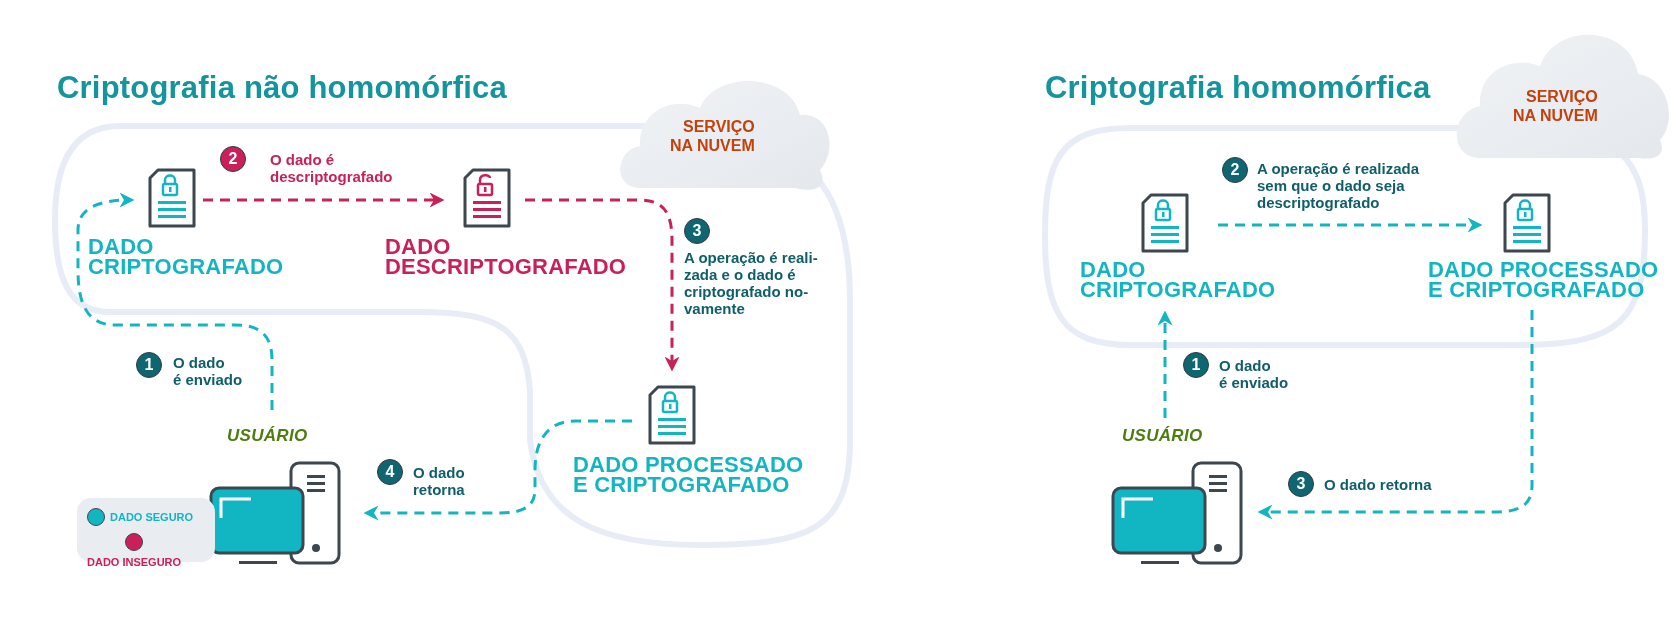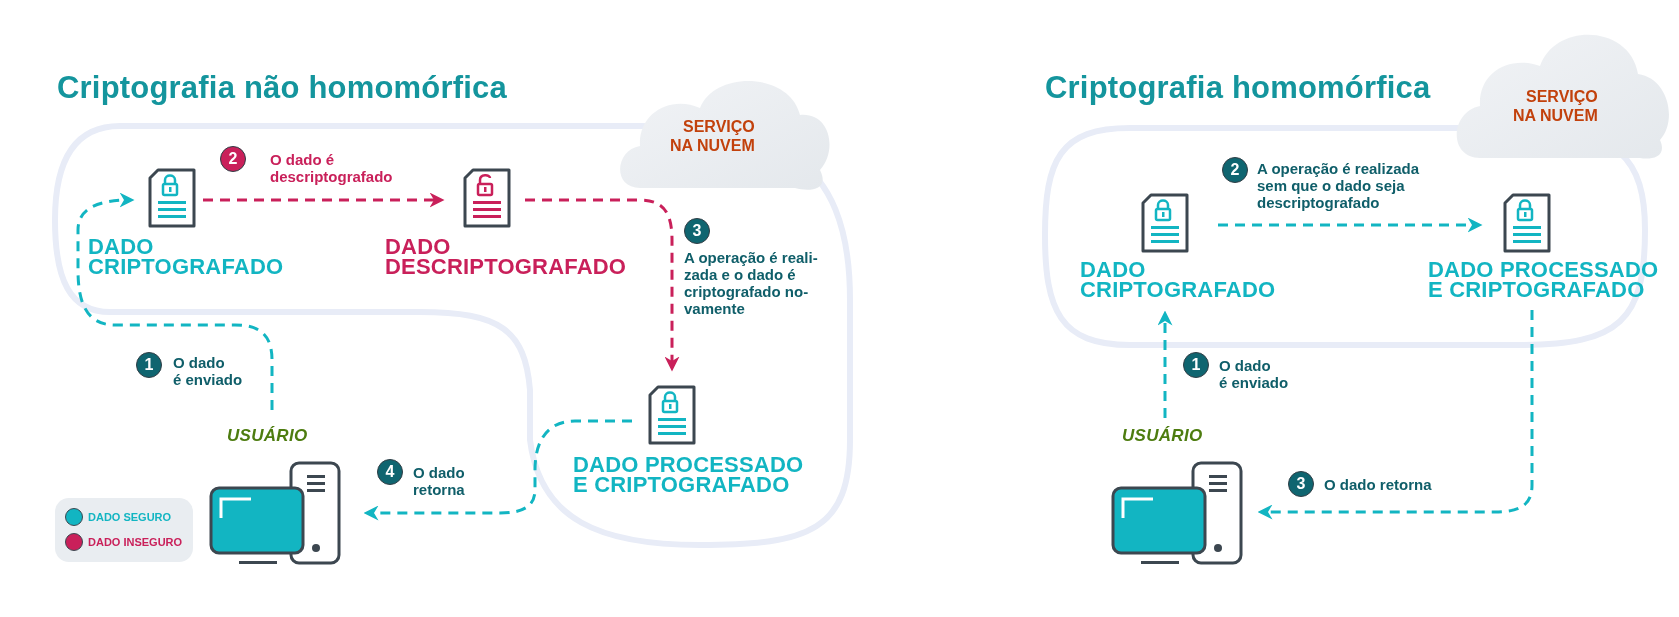--- a/index.html
+++ b/index.html
@@ -11,21 +11,21 @@
   .node-label { font-weight: 700; font-size: 22px; text-align: left; line-height: 20px; white-space: nowrap; letter-spacing: 0.2px; }
   .safe { color: #12b5c2; }
   .unsafe { color: #c9205a; }
   .step-text { font-weight: 700; font-size: 15px; line-height: 17px; color: #0f5e69; white-space: nowrap; }
   .step-text.unsafe { color: #c9205a; }
   .badge { width: 26px; height: 26px; border-radius: 50%; color: #fff; font-weight: 700; font-size: 16px;
            display: flex; align-items: center; justify-content: center; box-sizing: border-box; border: 1.5px solid #2f3d45; }
   .badge.teal { background: #0f6570; }
   .badge.red { background: #c9205a; }
   .user-label { font-weight: 700; font-size: 17px; color: #4d7c0f; white-space: nowrap; letter-spacing: 0.3px; font-style: italic; }
-  .legend { background: #e9edf1; border-radius: 14px; width: 138px; height: 64px; }
+  .legend { background: #e9edf1; border-radius: 14px; width: 138px; height: 64px; margin-left: 22px; }
   .legend-row { position: absolute; left: 10px; display: flex; align-items: center; gap: 5px; }
   .legend-dot { width: 18px; height: 18px; border-radius: 50%; border: 1.5px solid #3c4750; box-sizing: border-box; }
   .legend-text { font-weight: 700; font-size: 11px; white-space: nowrap; }
   svg.layer { position: absolute; left: 0; top: 0; }
 </style>
 </head>
 <body>
 
 <svg class="layer" width="1679" height="617" viewBox="0 0 1679 617">
   <defs>
@@ -191,21 +191,21 @@
   <div>retorna</div>
 </div>
 
 <div class="abs user-label" style="left:227px; top:426px;">USUÁRIO</div>
 
 <div class="abs legend" style="left:55px; top:498px;">
   <div class="legend-row" style="top:10px;">
     <span class="legend-dot" style="background:#12b5c2;"></span>
     <span class="legend-text safe">DADO SEGURO</span>
   </div>
-  <div class="legend-row" style="top:35px;">
+  <div class="legend-row" style="top:35px;flex-direction:column;">
     <span class="legend-dot" style="background:#c9205a;"></span>
     <span class="legend-text unsafe">DADO INSEGURO</span>
   </div>
 </div>
 
 <div class="abs title" style="left:1045px; top:64px;">Criptografia homomórfica</div>
 
 <div class="abs cloud-label" style="left:1513px; top:87px;">
   <div>SERVIÇO</div>
   <div>NA NUVEM</div>

